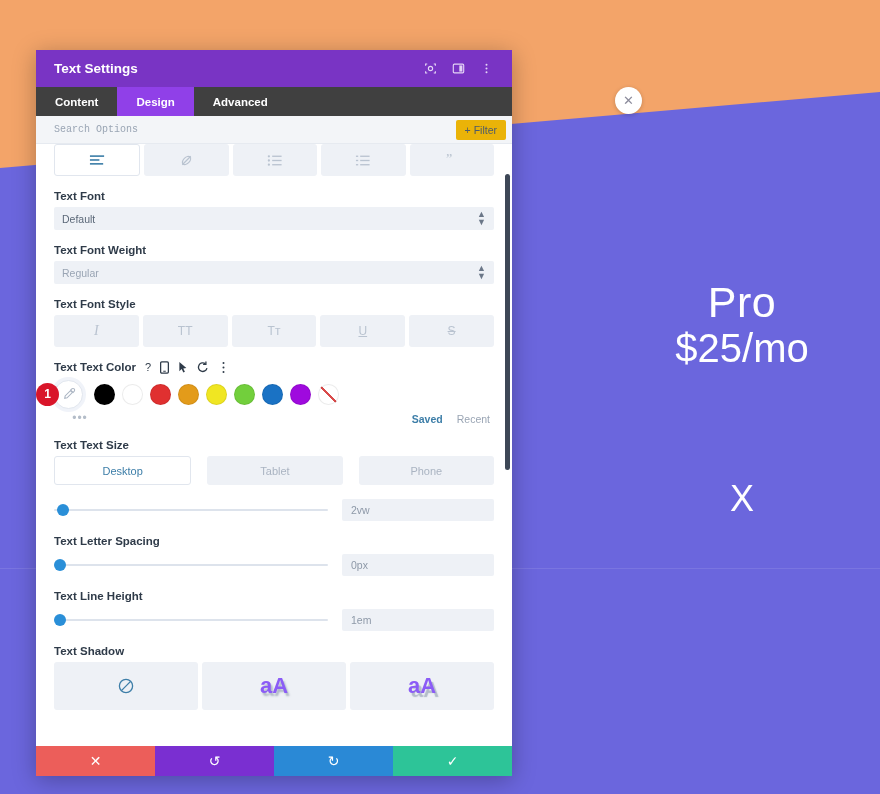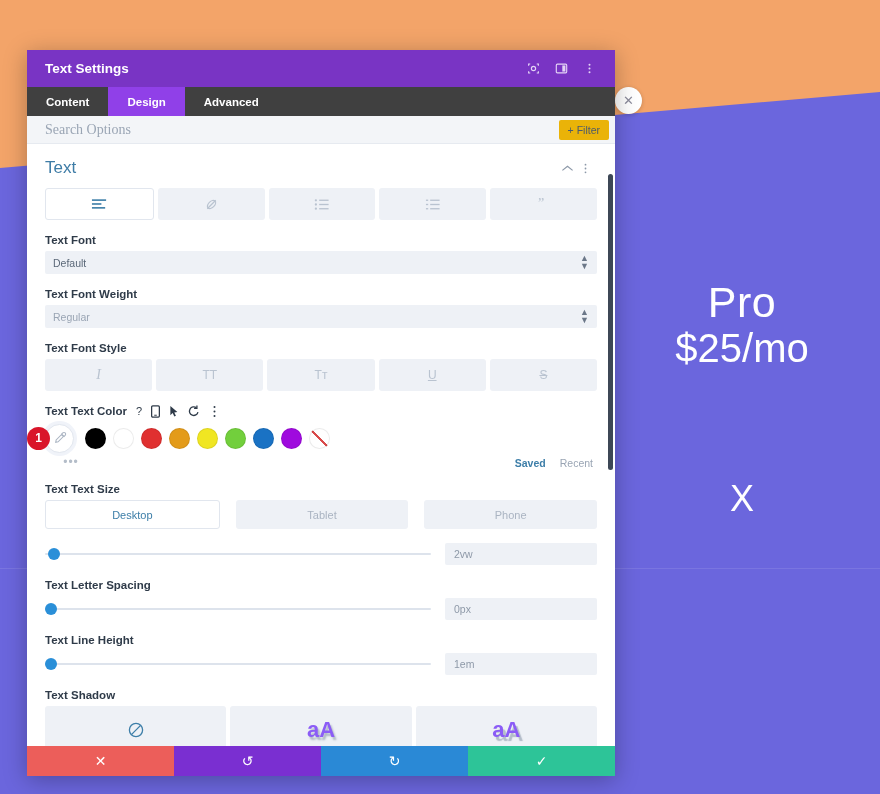--- a/index.html
+++ b/index.html
@@ -33,21 +33,21 @@
   
   #close-btn {
     position: absolute; left: 615px; top: 87px; width: 27px; height: 27px;
     border-radius: 50%; background: #fff; box-shadow: 0 1px 4px rgba(0,0,0,.2);
     display: flex; align-items: center; justify-content: center;
     color: #8b8b9b; font-size: 13px; line-height: 1; cursor: pointer;
   }
 
   
   #modal {
-    position: absolute; left: 27px; top: 50px; width: 588px; height: 726px;
+    position: absolute; left: 36px; top: 50px; width: 476px; height: 726px;
     background: #fff; box-shadow: 0 4px 22px rgba(0,0,0,.28);
     display: flex; flex-direction: column; overflow: hidden;
   }
   #titlebar {
     height: 37px; background: #7934c4; display: flex; align-items: center;
     padding: 0 12px 0 18px; flex: none;
   }
   #title { color: #fff; font-size: 13.5px; font-weight: bold; flex: 1; }
   .tb-icon {
     width: 28px; height: 28px; display: flex; align-items: center;
@@ -61,21 +61,21 @@
     font-size: 11.5px; font-weight: bold; cursor: pointer;
   }
   .tab.active { background: #9040e8; }
 
   #searchbar {
     height: 28px; background: #f3f5f8; border-bottom: 1px solid #e6eaf0;
     display: flex; align-items: center; padding: 0 6px 0 18px; flex: none;
   }
   #search-input {
     flex: 1; border: 0; background: transparent; outline: none;
-    font-family: Liberation Serif, serif; font-size: 14px; color: #5b6878;
+    font-family: Liberation Mono, monospace; font-size: 10px; color: #5b6878;
   }
   #search-input::placeholder { color: #9aa5b4; }
   #filter-btn {
     background: #eab308; border-radius: 2px; padding: 4px 9px;
     font-size: 10.5px; color: #4c5a6b; cursor: pointer; white-space: nowrap;
   }
 
   #scrollwrap { flex: 1; position: relative; overflow: hidden; background: #fff; }
   #content { padding: 0 18px 10px 18px; }
 
@@ -246,35 +246,20 @@
   </div>
 
   <div id="searchbar">
     <input id="search-input" type="text" placeholder="Search Options" style="">
     <div id="filter-btn">+ Filter</div>
   </div>
 
   <div id="scrollwrap">
     <div id="content">
 
-      <div id="section-head">
-        <div id="section-title">Text</div>
-        <div class="sec-icon">
-          <svg width="13" height="9" viewBox="0 0 14 9">
-            <path d="M1.5 6.5L7 2l5.5 4.5" fill="none" stroke="#8c98a8" stroke-width="1.3"></path>
-          </svg>
-        </div>
-        <div class="sec-icon">
-          <svg width="13" height="13" viewBox="0 0 16 16">
-            <circle cx="8" cy="3.3" r="1.1" fill="#8c98a8"></circle>
-            <circle cx="8" cy="8" r="1.1" fill="#8c98a8"></circle>
-            <circle cx="8" cy="12.7" r="1.1" fill="#8c98a8"></circle>
-          </svg>
-        </div>
-      </div>
 
       <div class="btngroup">
         <div class="gbtn active">
           <svg width="17" height="13" viewBox="0 0 18 13">
             <rect x="1" y="1" width="15" height="1.7" fill="#3d7ea8"></rect>
             <rect x="1" y="5.1" width="10" height="1.7" fill="#3d7ea8"></rect>
             <rect x="1" y="9.2" width="14" height="1.7" fill="#3d7ea8"></rect>
           </svg>
         </div>
         <div class="gbtn">

